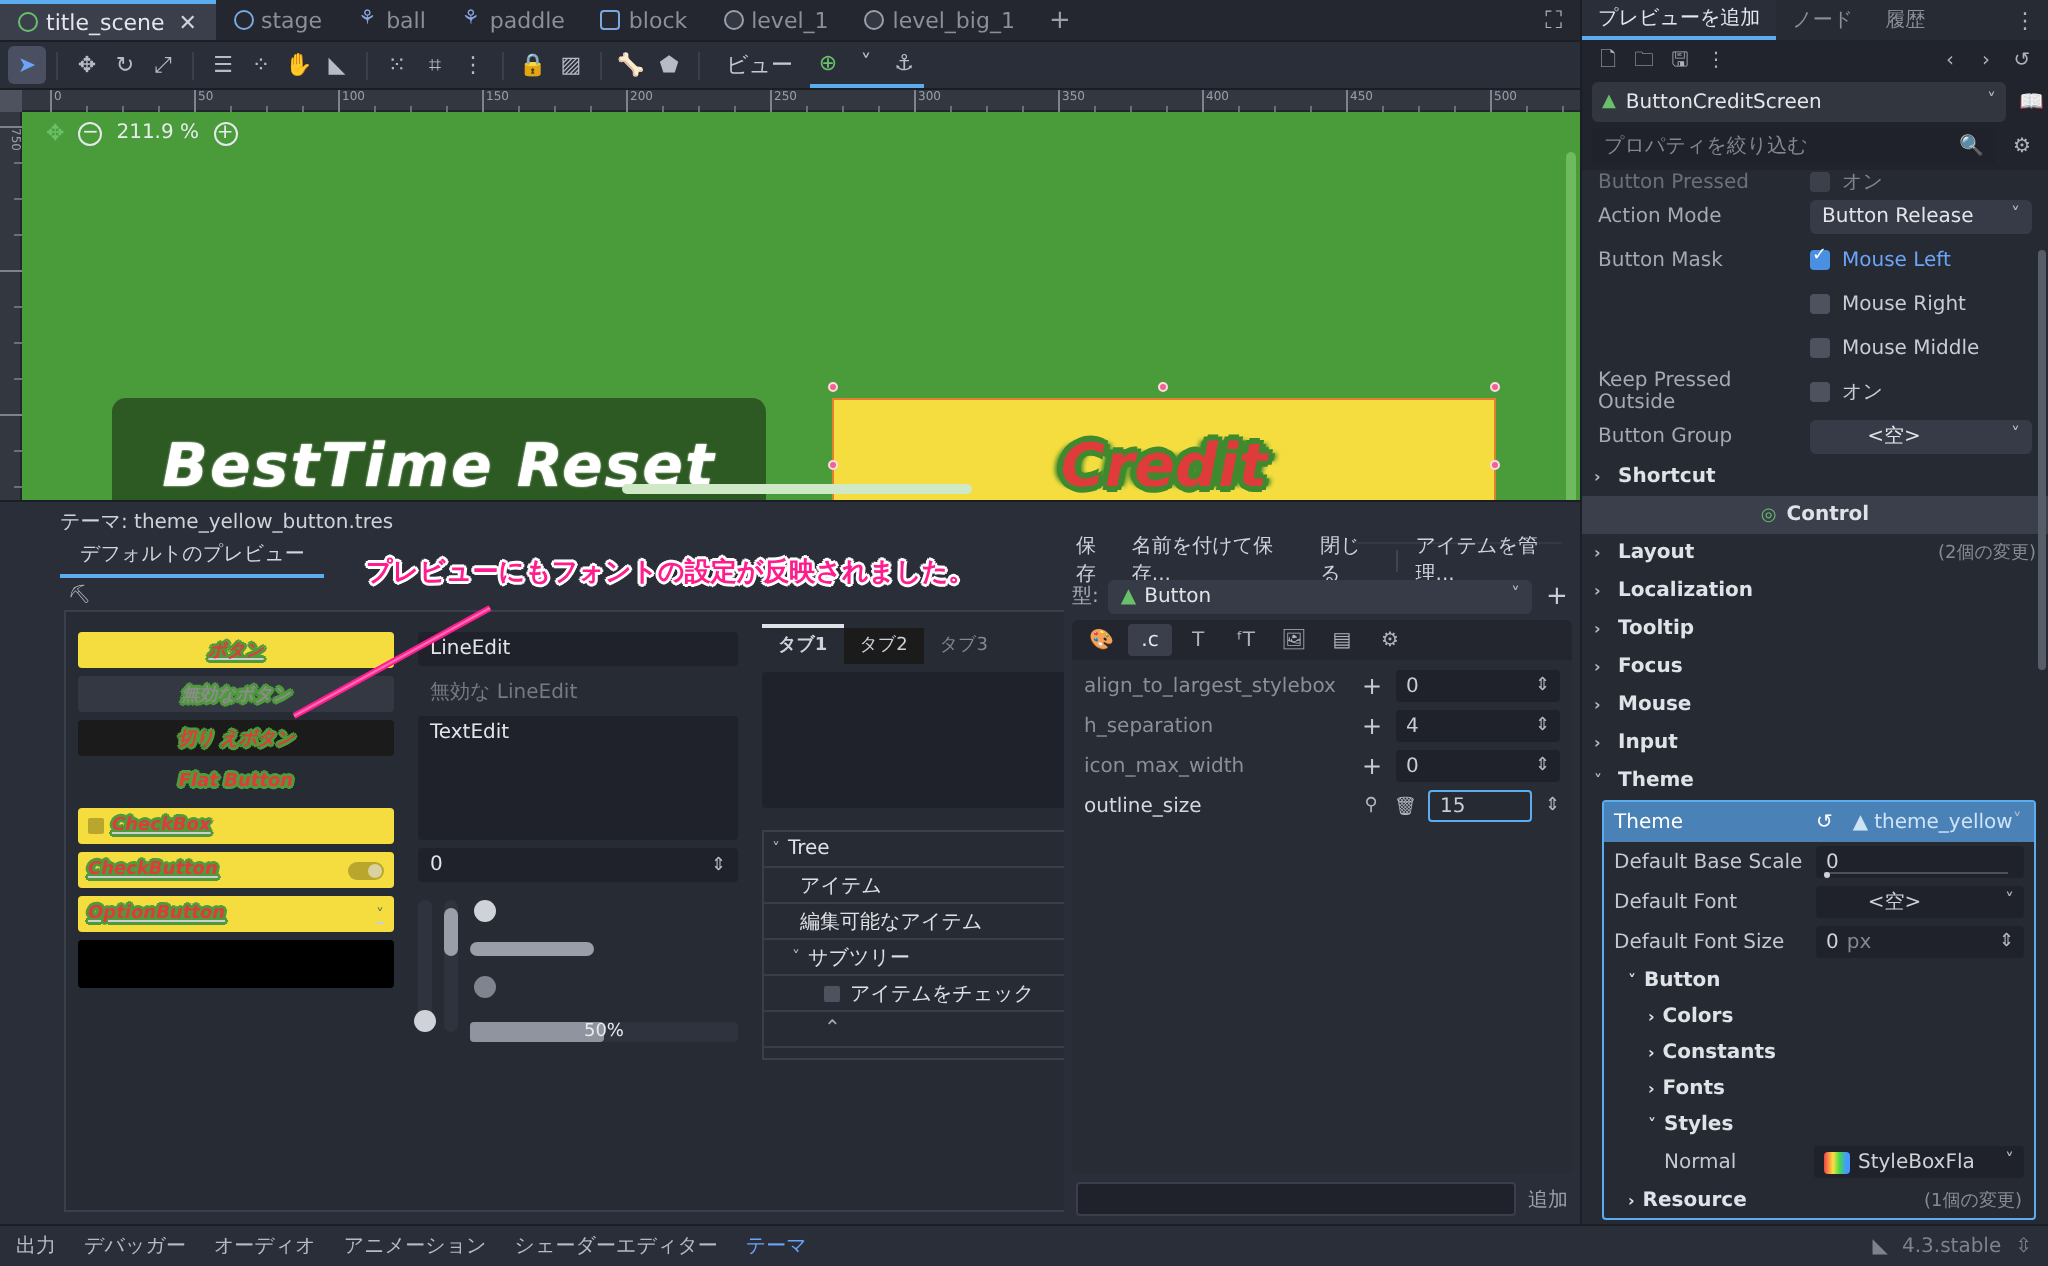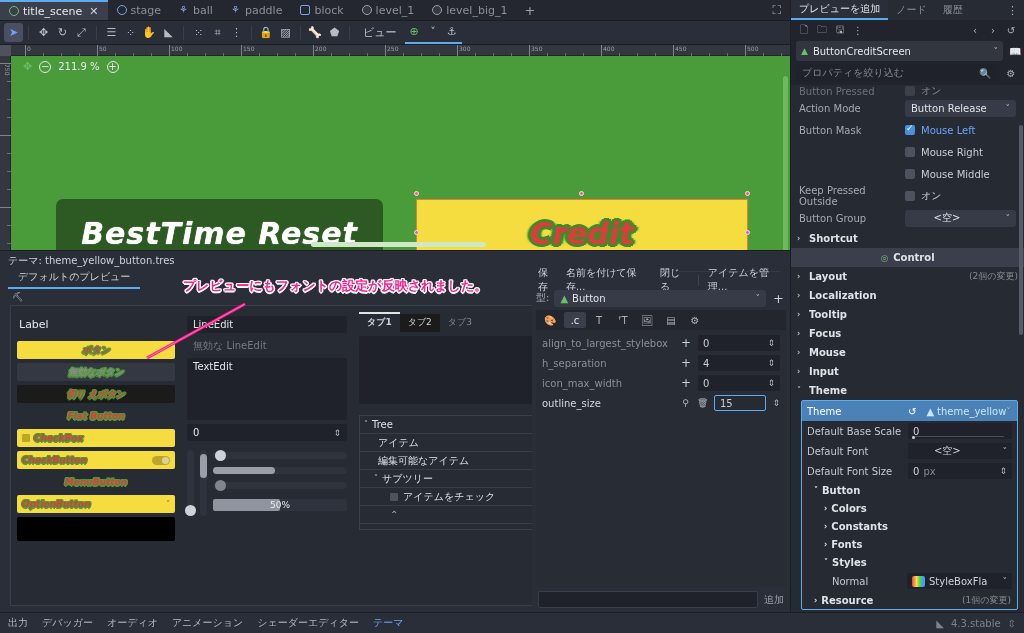--- a/index.html
+++ b/index.html
@@ -63,37 +63,37 @@
     text-shadow:
       -3px 0 0 #3f8a2f, 3px 0 0 #3f8a2f, 0 -3px 0 #3f8a2f, 0 3px 0 #3f8a2f,
       -2px -2px 0 #3f8a2f, 2px -2px 0 #3f8a2f, -2px 2px 0 #3f8a2f, 2px 2px 0 #3f8a2f,
       -4px 0 2px #3f8a2f, 4px 0 2px #3f8a2f;
   }
   .handle{position:absolute;width:5px;height:5px;border-radius:50%;background:#f06292;border:1px solid #ffdde7;}
   .vscroll{position:absolute;right:2px;top:20px;width:5px;height:180px;background:#6fb95f;border-radius:3px;}
   .hscroll{position:absolute;bottom:3px;left:300px;width:175px;height:5px;background:#cfe8c6;border-radius:3px;}
 
   
-  .theme-panel{height:362px;background:#2a2e39;border-top:1px solid #1b1e25;display:flex;flex-direction:column;}
+  .theme-panel{height:362px;background:#2a2e39;border-top:1px solid #1b1e25;display:flex;flex-direction:column;padding-left:22px;}
   .theme-head{height:18px;display:flex;align-items:center;padding:2px 6px 0 8px;}
   .theme-head .title{font-size:10px;color:#cfd2d8;}
   .theme-sub{height:20px;display:flex;align-items:flex-end;padding-left:8px;}
   .prev-tab{font-size:10px;color:#d2d5da;padding:2px 10px 3px;border-bottom:2px solid #5badf0;}
   .add-prev{margin-left:auto;margin-right:8px;font-size:10px;color:#c9ccd2;background:#343945;border-radius:3px;padding:2px 7px;display:flex;gap:3px;align-items:center;}
   .mini-tools{height:16px;display:flex;align-items:center;padding-left:12px;color:#b6bac2;font-size:9px;}
 
   .prev-body{flex:1;margin:0 8px 6px 10px;background:#272b34;border:1px solid #3a3f4b;display:flex;min-height:0;padding:6px 0 0 0;}
   .pcol{display:flex;flex-direction:column;gap:4px;padding:4px 6px;}
   .pcol1{width:170px;}
   .pcol2{width:172px;}
   .pcol3{flex:1;}
 
   .plabel{font-size:11px;color:#e4e6eb;padding:2px 2px 6px;}
   .tbtn-row{height:18px;display:flex;align-items:center;justify-content:center;border-radius:2px;}
-  .yellow{background:#f5dd3f;}
+  .yellow{background:#f5dd3f;text-decoration:underline;}
   .dark{background:#1b1b1b;}
   .grey{background:#343843;}
   .blackbox{background:#000;height:24px;border-radius:2px;}
   .otxt{font-family:"DejaVu Sans","Liberation Sans",sans-serif;font-style:italic;font-weight:bold;font-size:9px;
     color:#e03b3b;
     text-shadow:-1.5px 0 0 #4f9b3c,1.5px 0 0 #4f9b3c,0 -1.5px 0 #4f9b3c,0 1.5px 0 #4f9b3c,
       -1px -1px 0 #4f9b3c,1px -1px 0 #4f9b3c,-1px 1px 0 #4f9b3c,1px 1px 0 #4f9b3c;}
   .otxt.dim{color:#8b8b8b;}
   .toggle-k{margin-left:auto;width:18px;height:9px;background:#b9a62c;border-radius:5px;position:relative;}
   .toggle-k::after{content:"";position:absolute;right:1px;top:1px;width:7px;height:7px;border-radius:50%;background:#d9d2a0;}
@@ -103,21 +103,21 @@
   .le{background:#1f222a;border-radius:2px;height:17px;display:flex;align-items:center;padding:0 6px;font-size:10px;color:#e2e4e8;}
   .le.disabled{color:#757a84;background:#272b34;}
   .te{background:#1f222a;border-radius:2px;height:62px;padding:3px 6px;font-size:10px;color:#e2e4e8;}
   .spin{background:#1f222a;border-radius:2px;height:17px;display:flex;align-items:center;padding:0 6px;font-size:10px;color:#e2e4e8;}
   .spin .arr{margin-left:auto;color:#b6bac2;font-size:9px;}
   .slider-area{display:flex;gap:6px;margin-top:5px;height:66px;}
   .vsl{width:7px;background:#2f333d;border-radius:4px;position:relative;}
   .vsl .kn{position:absolute;left:-2px;width:11px;height:11px;border-radius:50%;background:#cfd2d8;}
   .vsl2{width:7px;background:#2f333d;border-radius:4px;position:relative;}
   .vsl2 .fill{position:absolute;top:4px;left:0;width:7px;height:24px;background:#999ea8;border-radius:4px;}
-  .hsls{flex:1;display:flex;flex-direction:column;gap:8px;padding-top:2px;}
+  .hsls{flex:1;display:flex;flex-direction:column;gap:19px;padding-top:2px;}
   .hsl{height:7px;background:#2f333d;border-radius:4px;position:relative;}
   .hsl .kn{position:absolute;top:-2px;width:11px;height:11px;border-radius:50%;background:#cfd2d8;}
   .hsl .fill{position:absolute;top:0;left:0;height:7px;background:#999ea8;border-radius:4px;}
   .prog{height:12px;background:#2f333d;border-radius:2px;position:relative;display:flex;align-items:center;justify-content:center;font-size:9px;color:#e8eaed;margin-top:2px;}
   .prog .pf{position:absolute;left:0;top:0;bottom:0;width:50%;background:#8f949e;border-radius:2px;}
   .prog span{position:relative;}
 
   .tabs3{display:flex;align-items:flex-end;gap:0;height:16px;}
   .t3{font-size:9px;padding:2px 8px 3px;color:#cfd2d8;}
   .t3.a{border-top:2px solid #dfe2e6;background:#272b34;font-weight:bold;}
@@ -380,43 +380,39 @@
           <span class="prev-tab">デフォルトのプレビュー</span>
           <span class="add-prev">＋プレビューを追加</span>
         </div>
         <div class="mini-tools">
           <span>⛏</span>
         </div>
 
         <div class="prev-body">
 
           <div class="pcol pcol1">
-            <div class="plabel">Label</div>
             <div class="tbtn-row yellow">
               <span class="otxt">ボタン</span>
               </div>
             <div class="tbtn-row grey">
               <span class="otxt dim">無効なボタン</span>
               </div>
             <div class="tbtn-row dark">
               <span class="otxt">切り  えボタン</span>
               </div>
             <div class="tbtn-row">
               <span class="otxt">Flat Button</span>
               </div>
             <div class="tbtn-row yellow" style="padding:0 5px;justify-content:flex-start;">
               <span class="cbox"></span>
               <span class="otxt">CheckBox</span>
               </div>
             <div class="tbtn-row yellow" style="padding:0 5px;">
               <span class="otxt">CheckButton</span>
               <span class="toggle-k"></span>
-              </div>
-            <div class="tbtn-row">
-              <span class="otxt">MenuButton</span>
               </div>
             <div class="tbtn-row yellow" style="padding:0 5px;justify-content:flex-start;">
               <span class="otxt">OptionButton</span>
               <span class="opt-arrow">˅</span>
               </div>
             <div class="blackbox"></div>
           </div>
 
           <div class="pcol pcol2">
             <div class="le">LineEdit</div>

